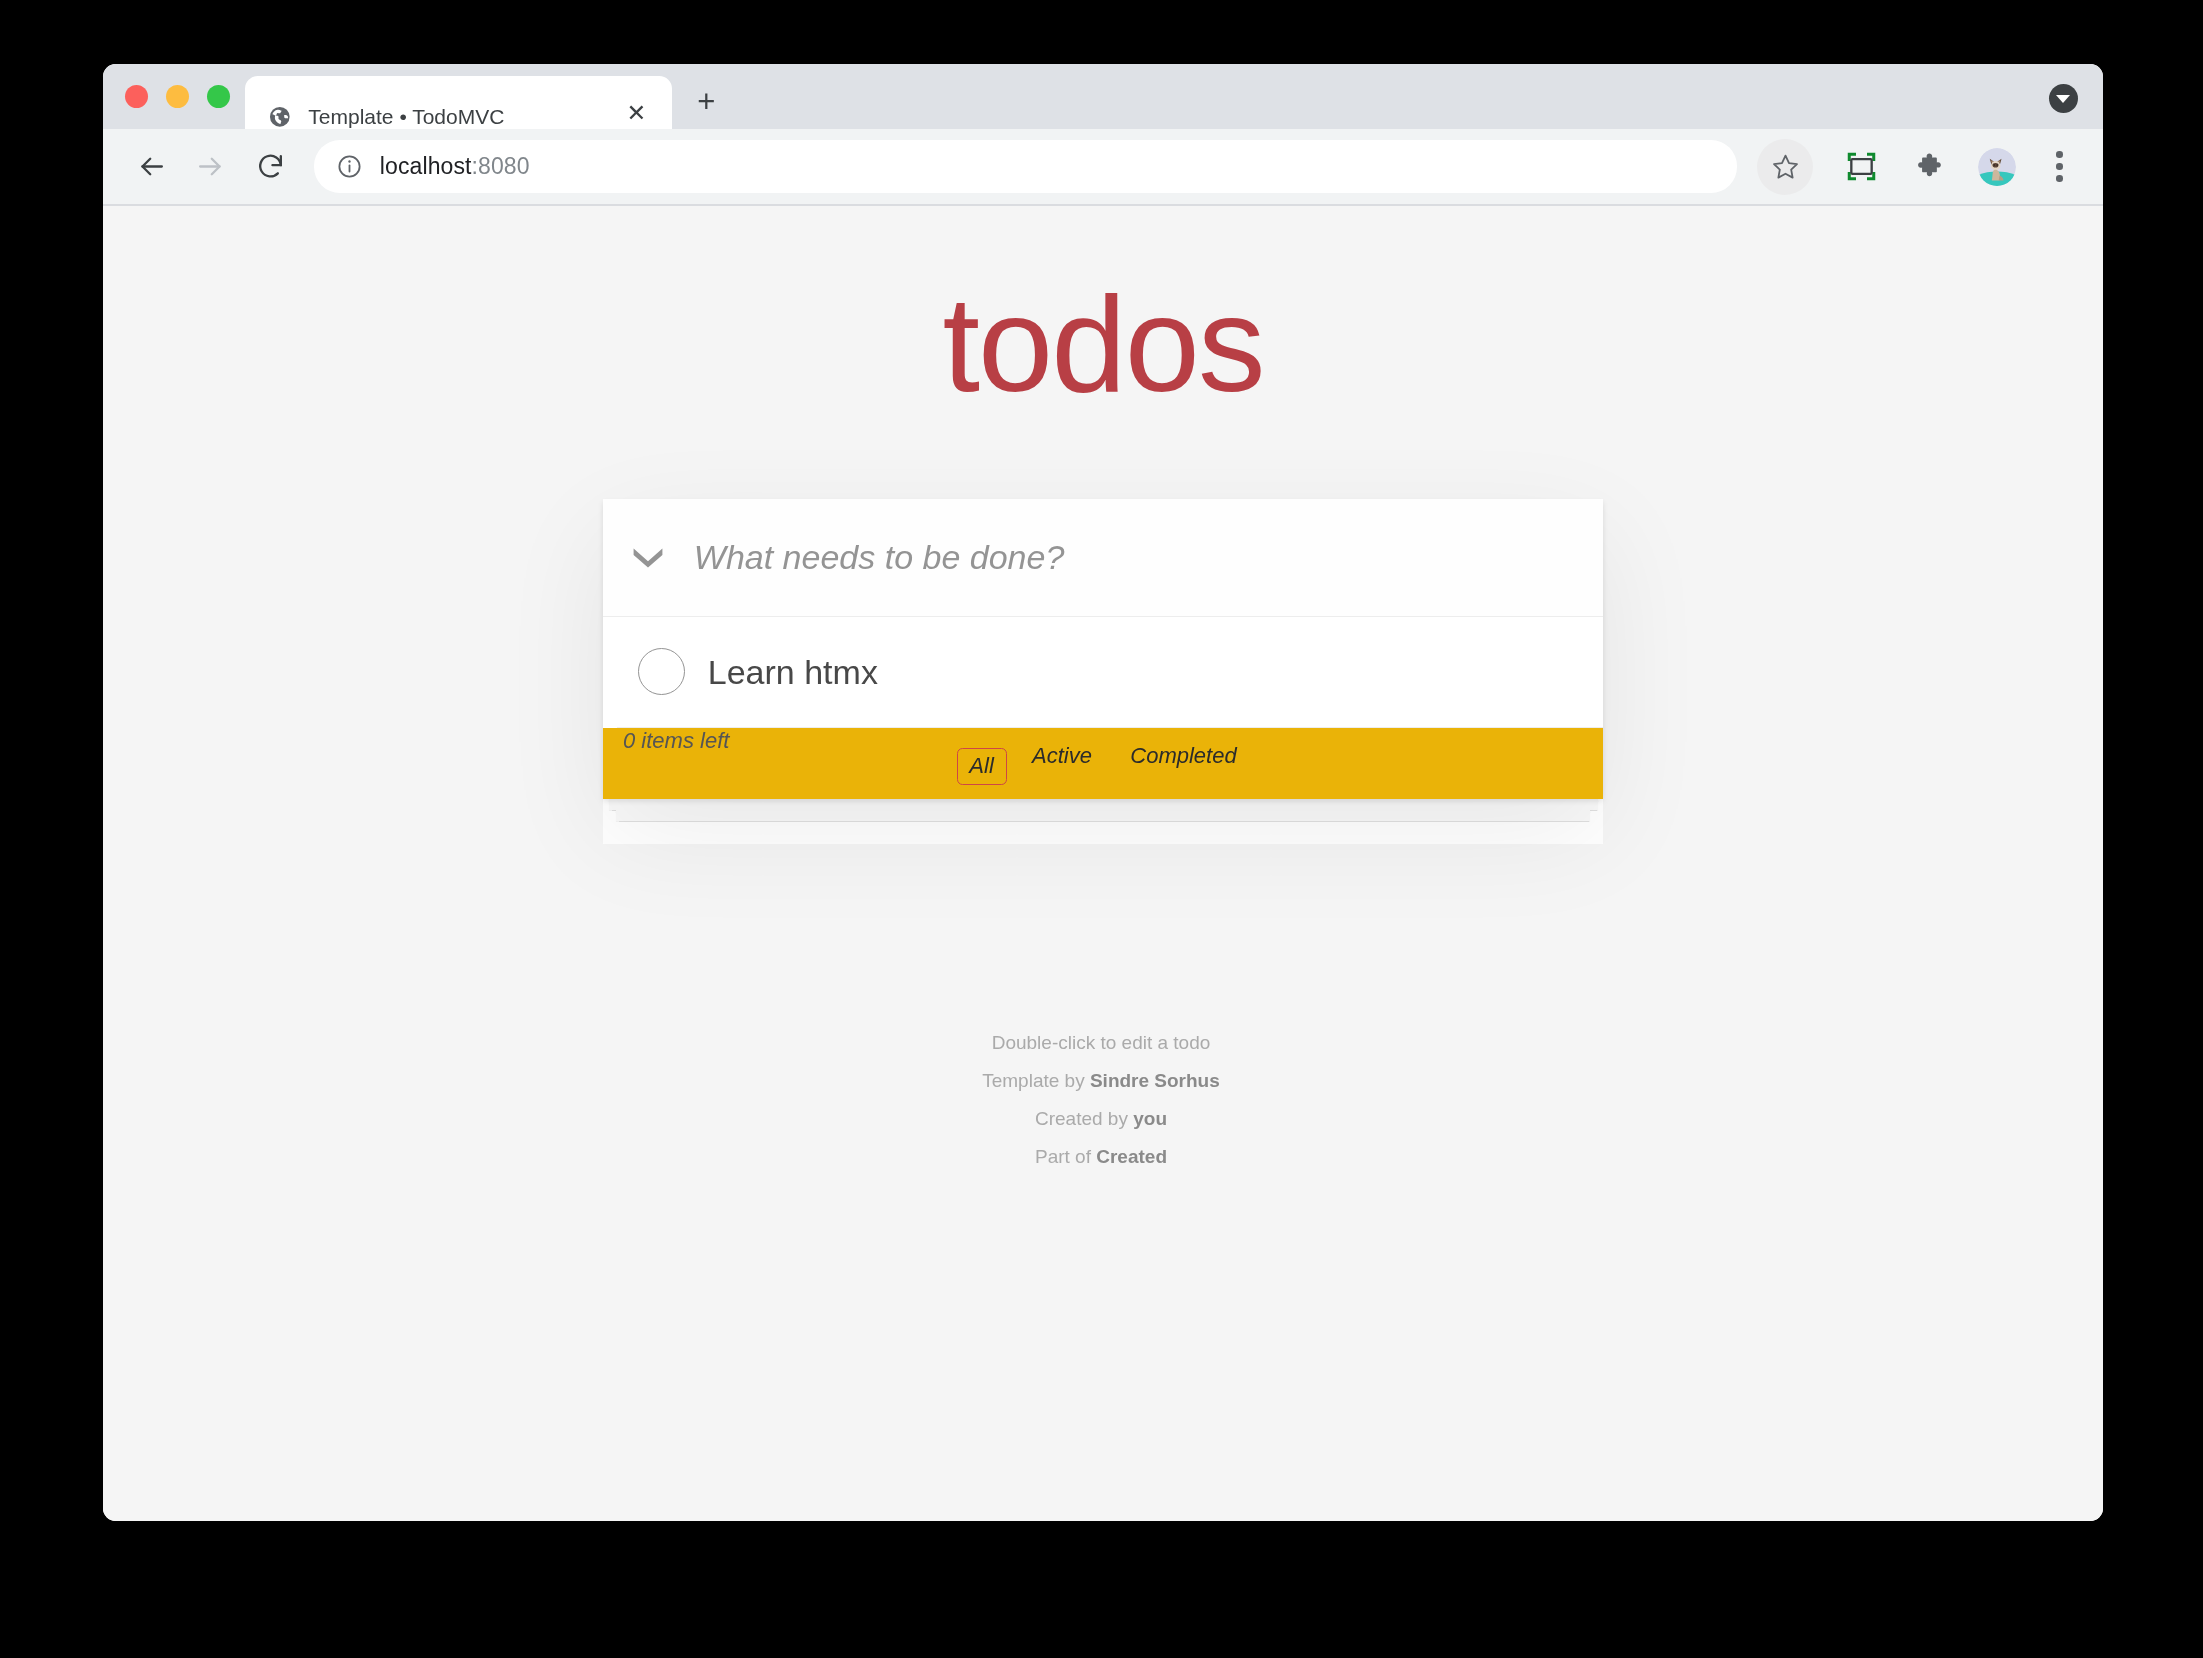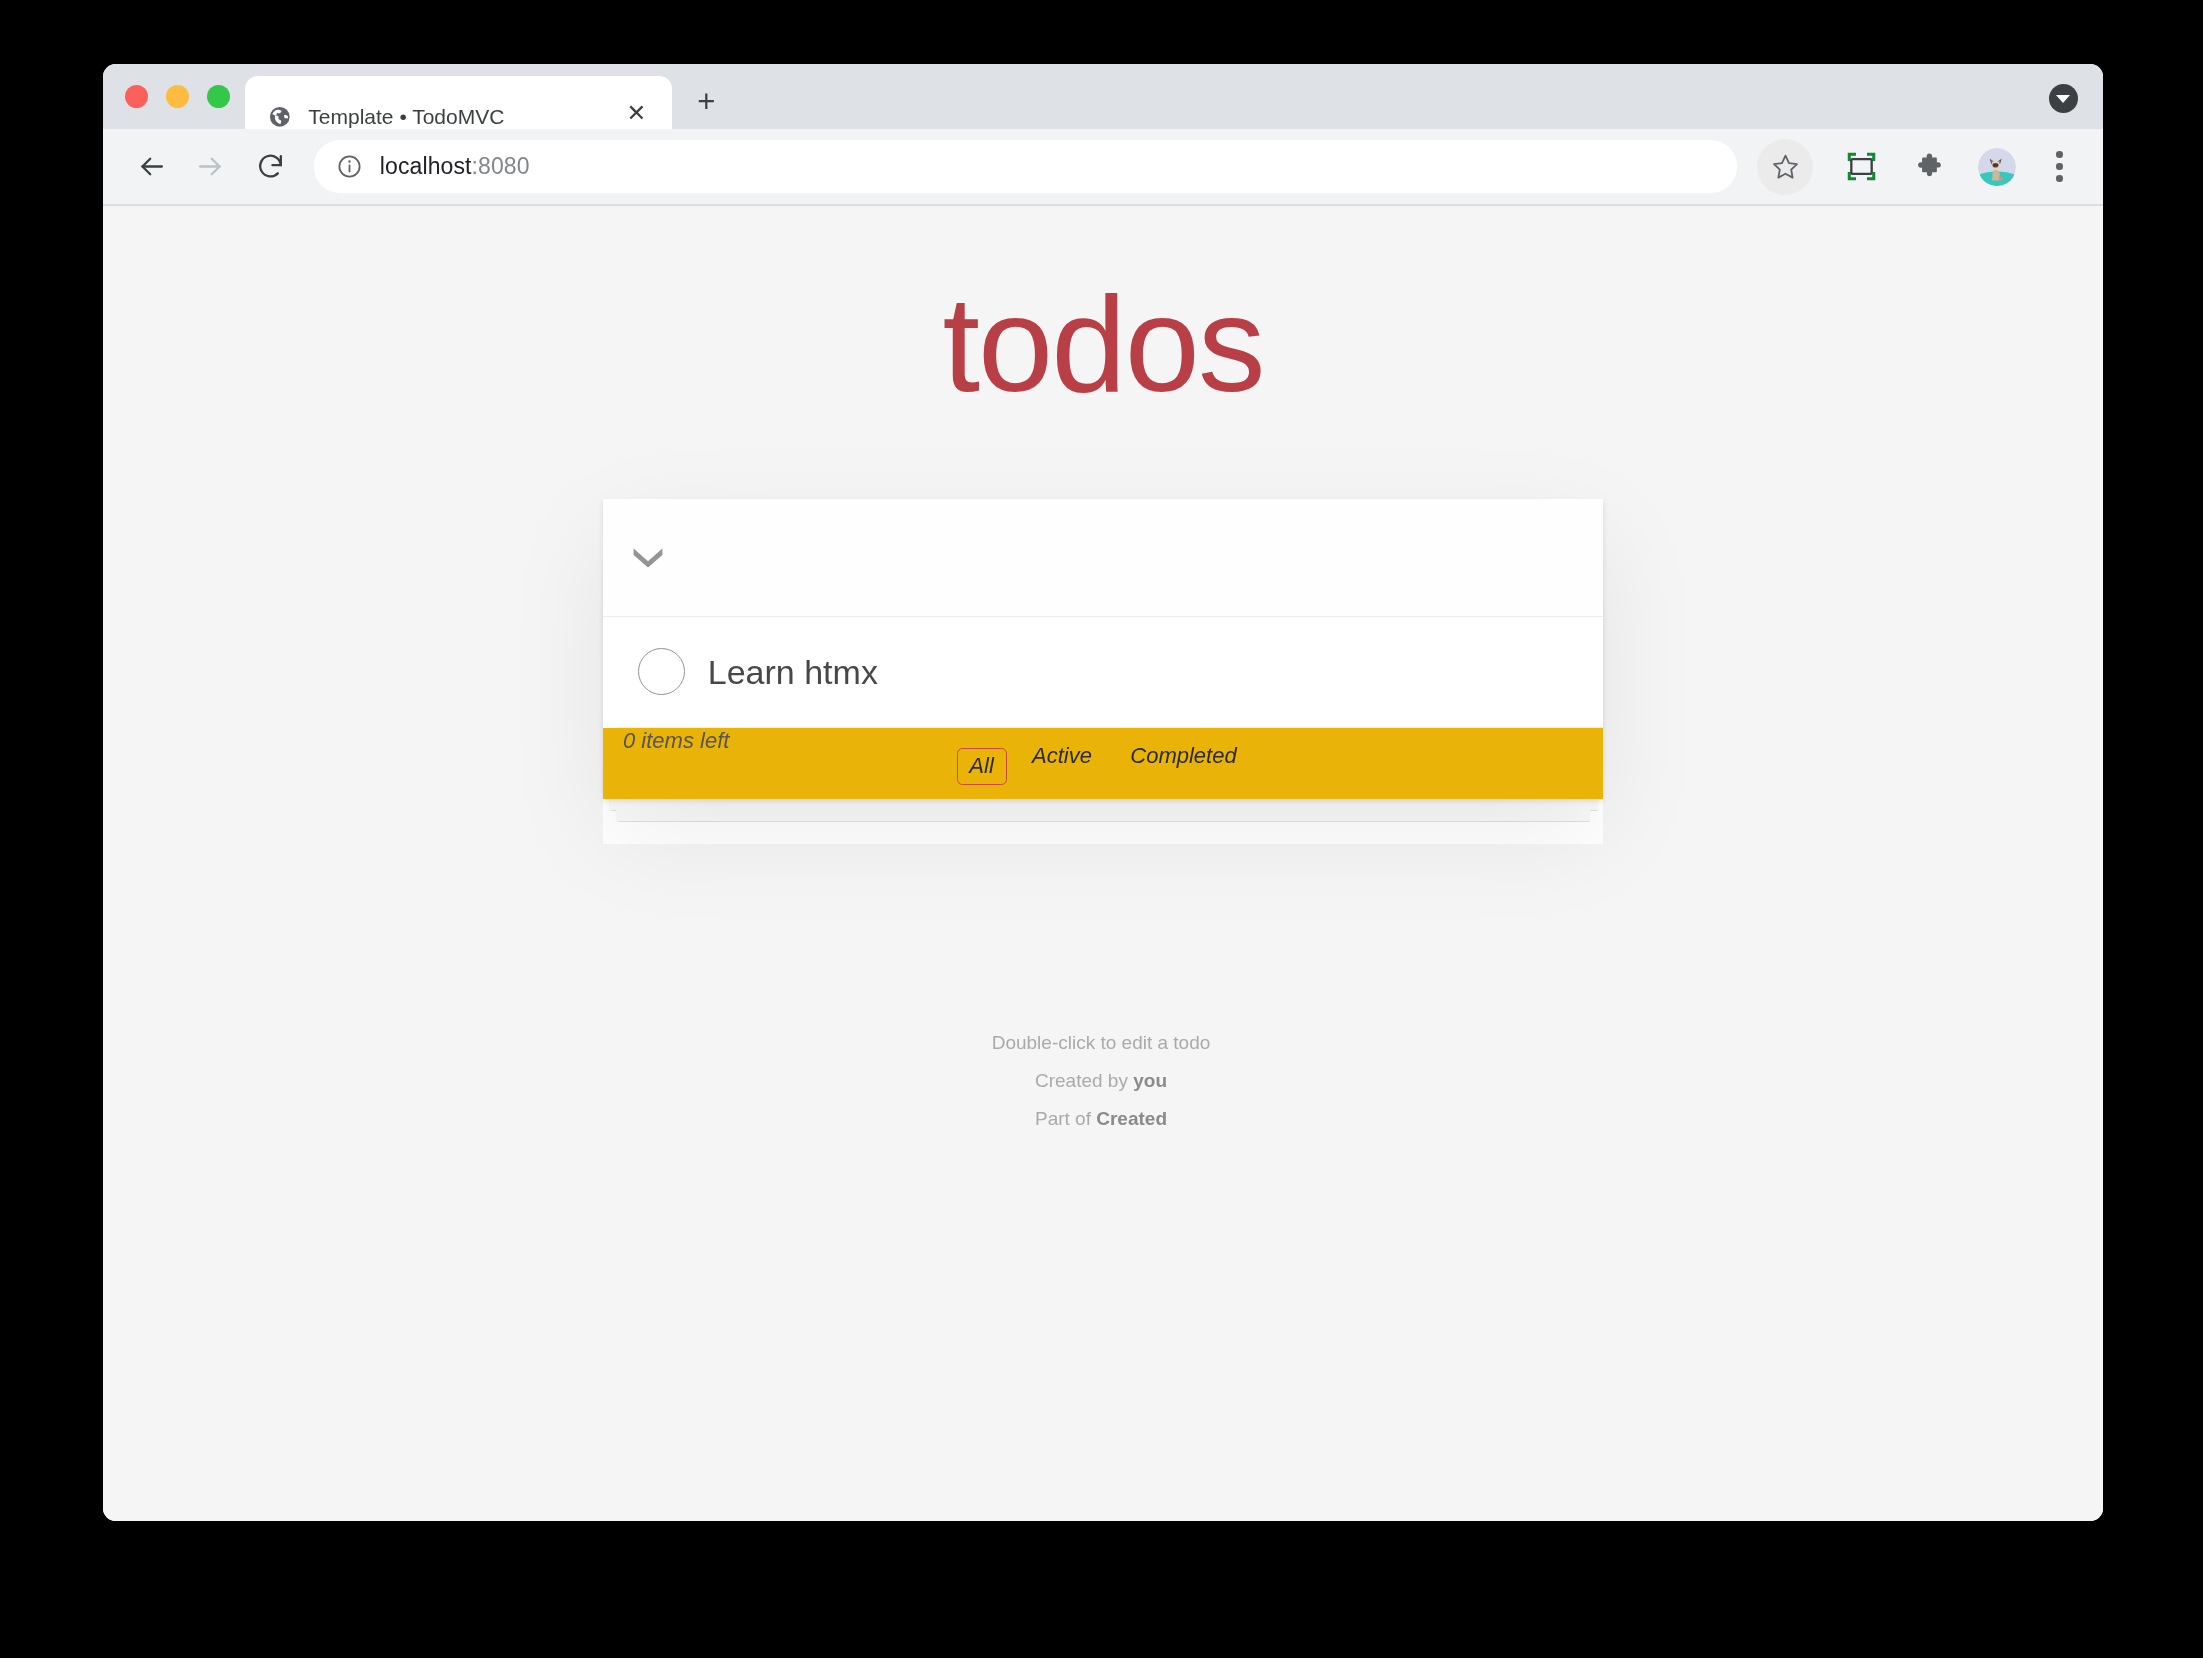--- a/index.html
+++ b/index.html
@@ -461,20 +461,21 @@
       <div class="todoapp">
 
         <div class="input-row">
           <div class="toggle-all">
             <span>
               <svg width="36" height="23.6" viewBox="0 0 40 26">
                 <path d="M4 5 L20 19 L36 5 L36 12 L20 26 L4 12 Z" fill="#949494"></path>
               </svg>
             </span>
           </div>
+          <input class="new-todo" type="text" placeholder="What needs to be done?" style="">
         </div>
 
         <div class="todo-item">
           <div class="todo-toggle-cell">
             <span class="todo-circle"></span>
           </div>
           <span class="todo-label">Learn htmx</span>
         </div>
 
         <div class="footer-bar">
@@ -484,19 +485,20 @@
             <a class="filter" href="#">Active</a>
             <a class="filter" href="#">Completed</a>
           </div>
         </div>
 
       </div>
     </div>
 
     <div class="info">
       <p>Double-click to edit a todo</p>
+      <p><span>Template by </span><b>Sindre Sorhus</b></p>
       <p><span>Created by </span><b>you</b></p>
       <p><span>Part of </span><b>Created</b></p>
     </div>
   </div>
 
 </div>
 
 
 </body></html>

